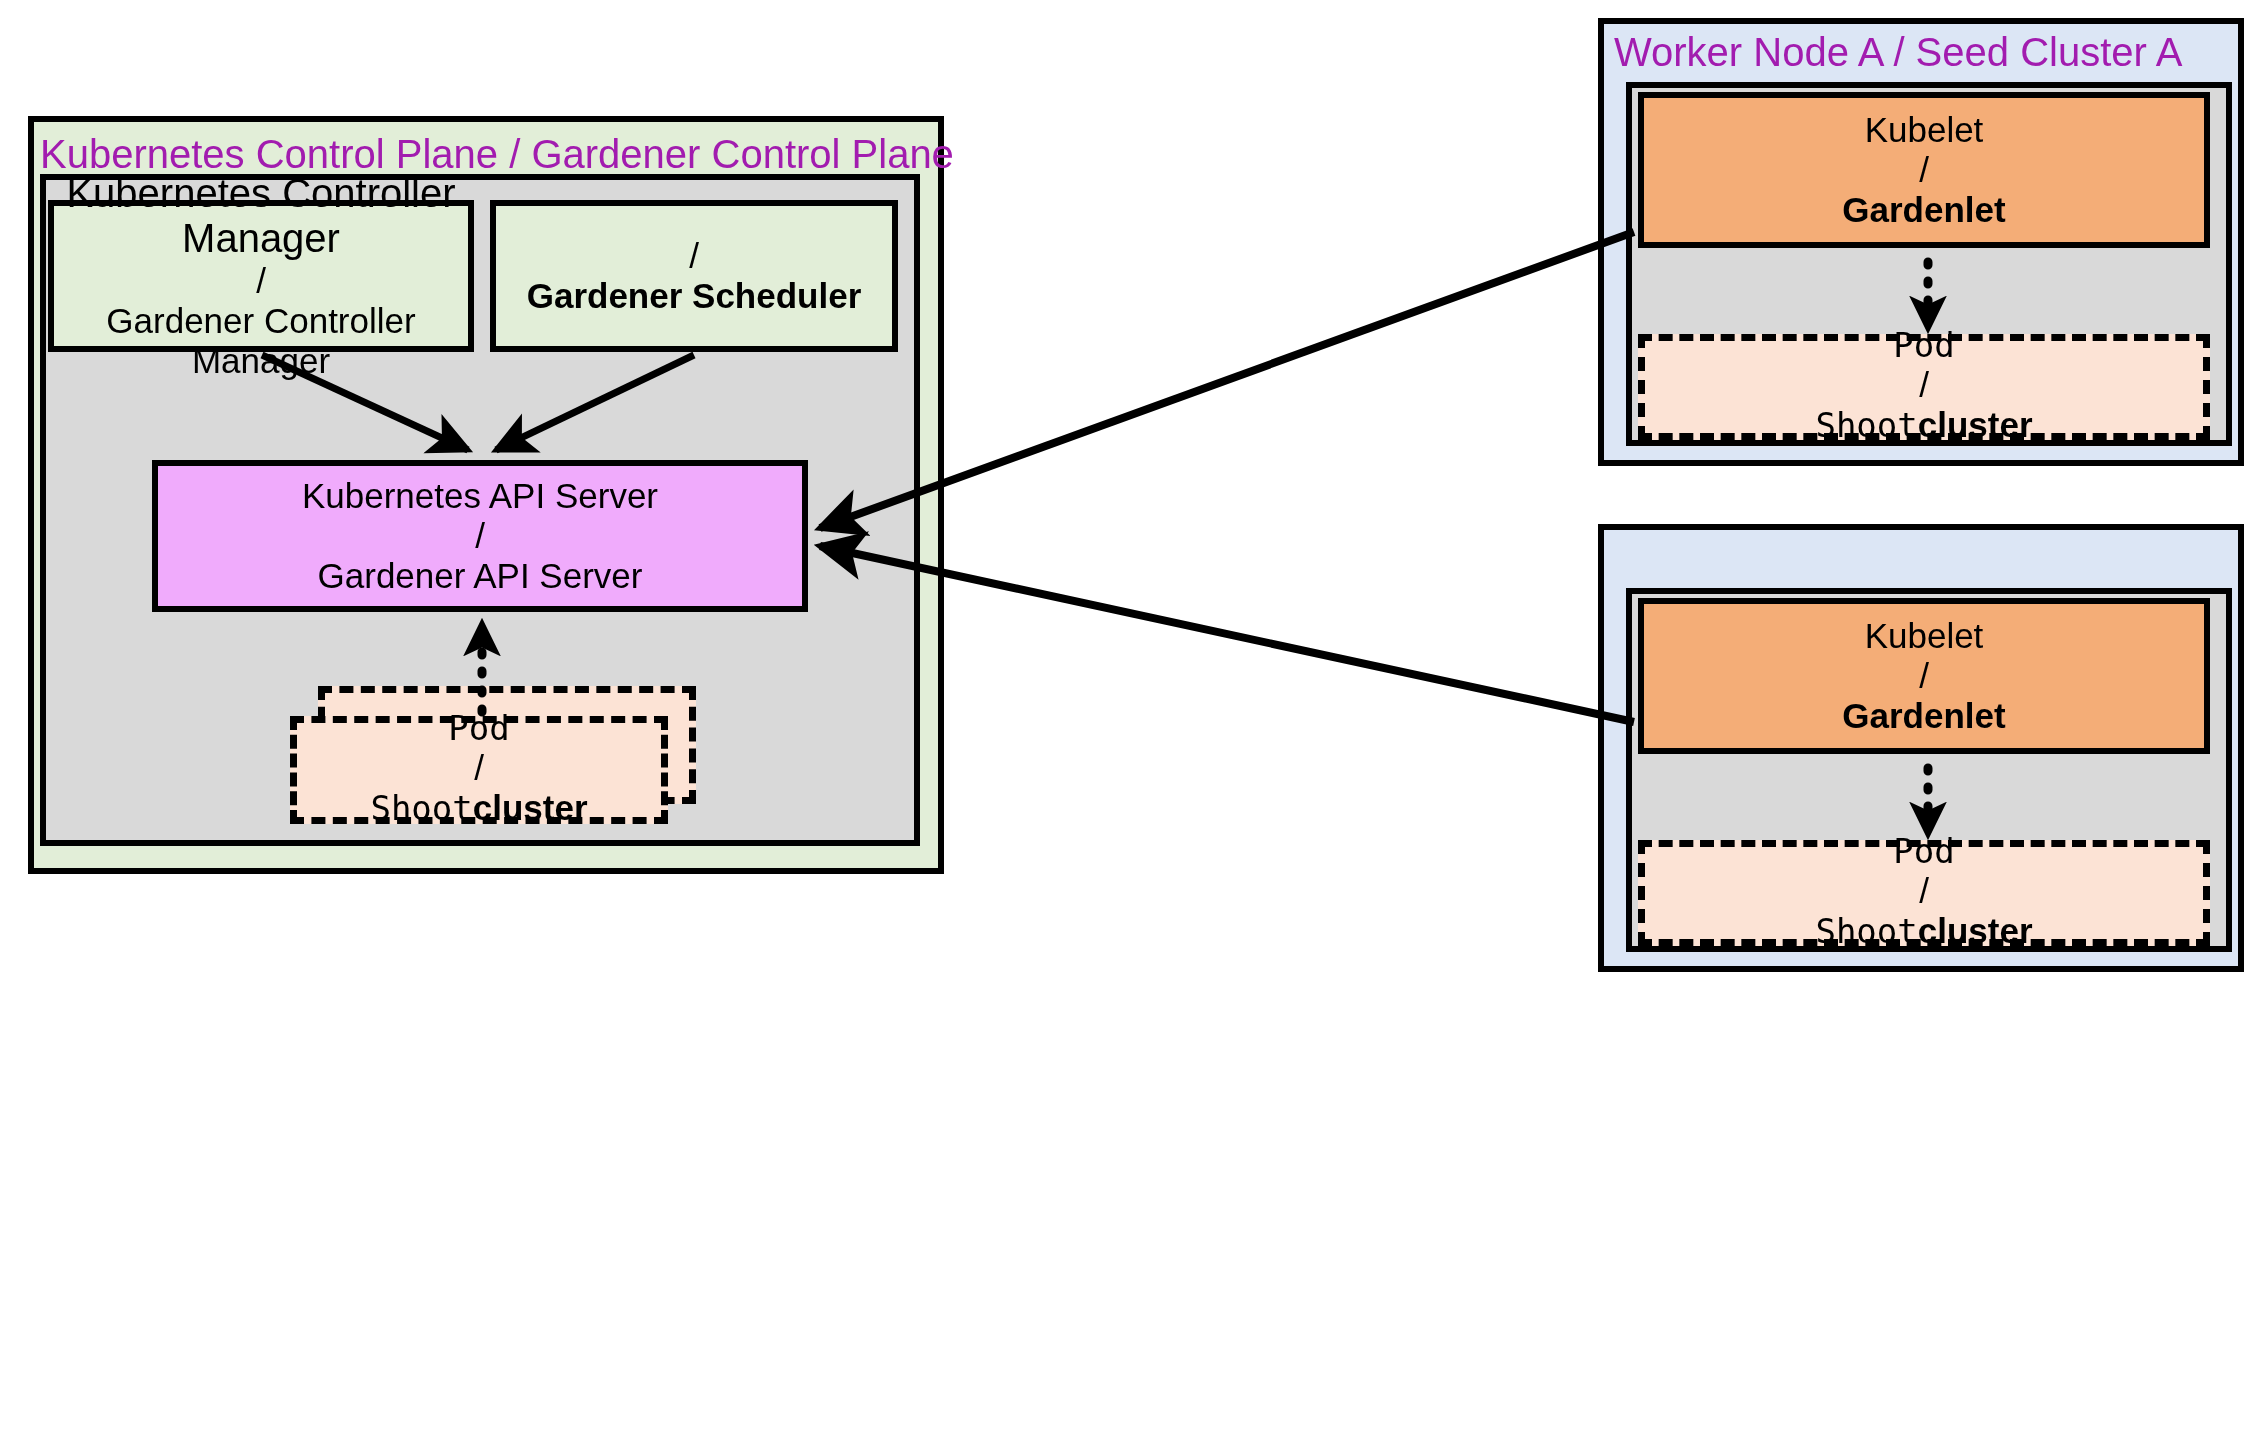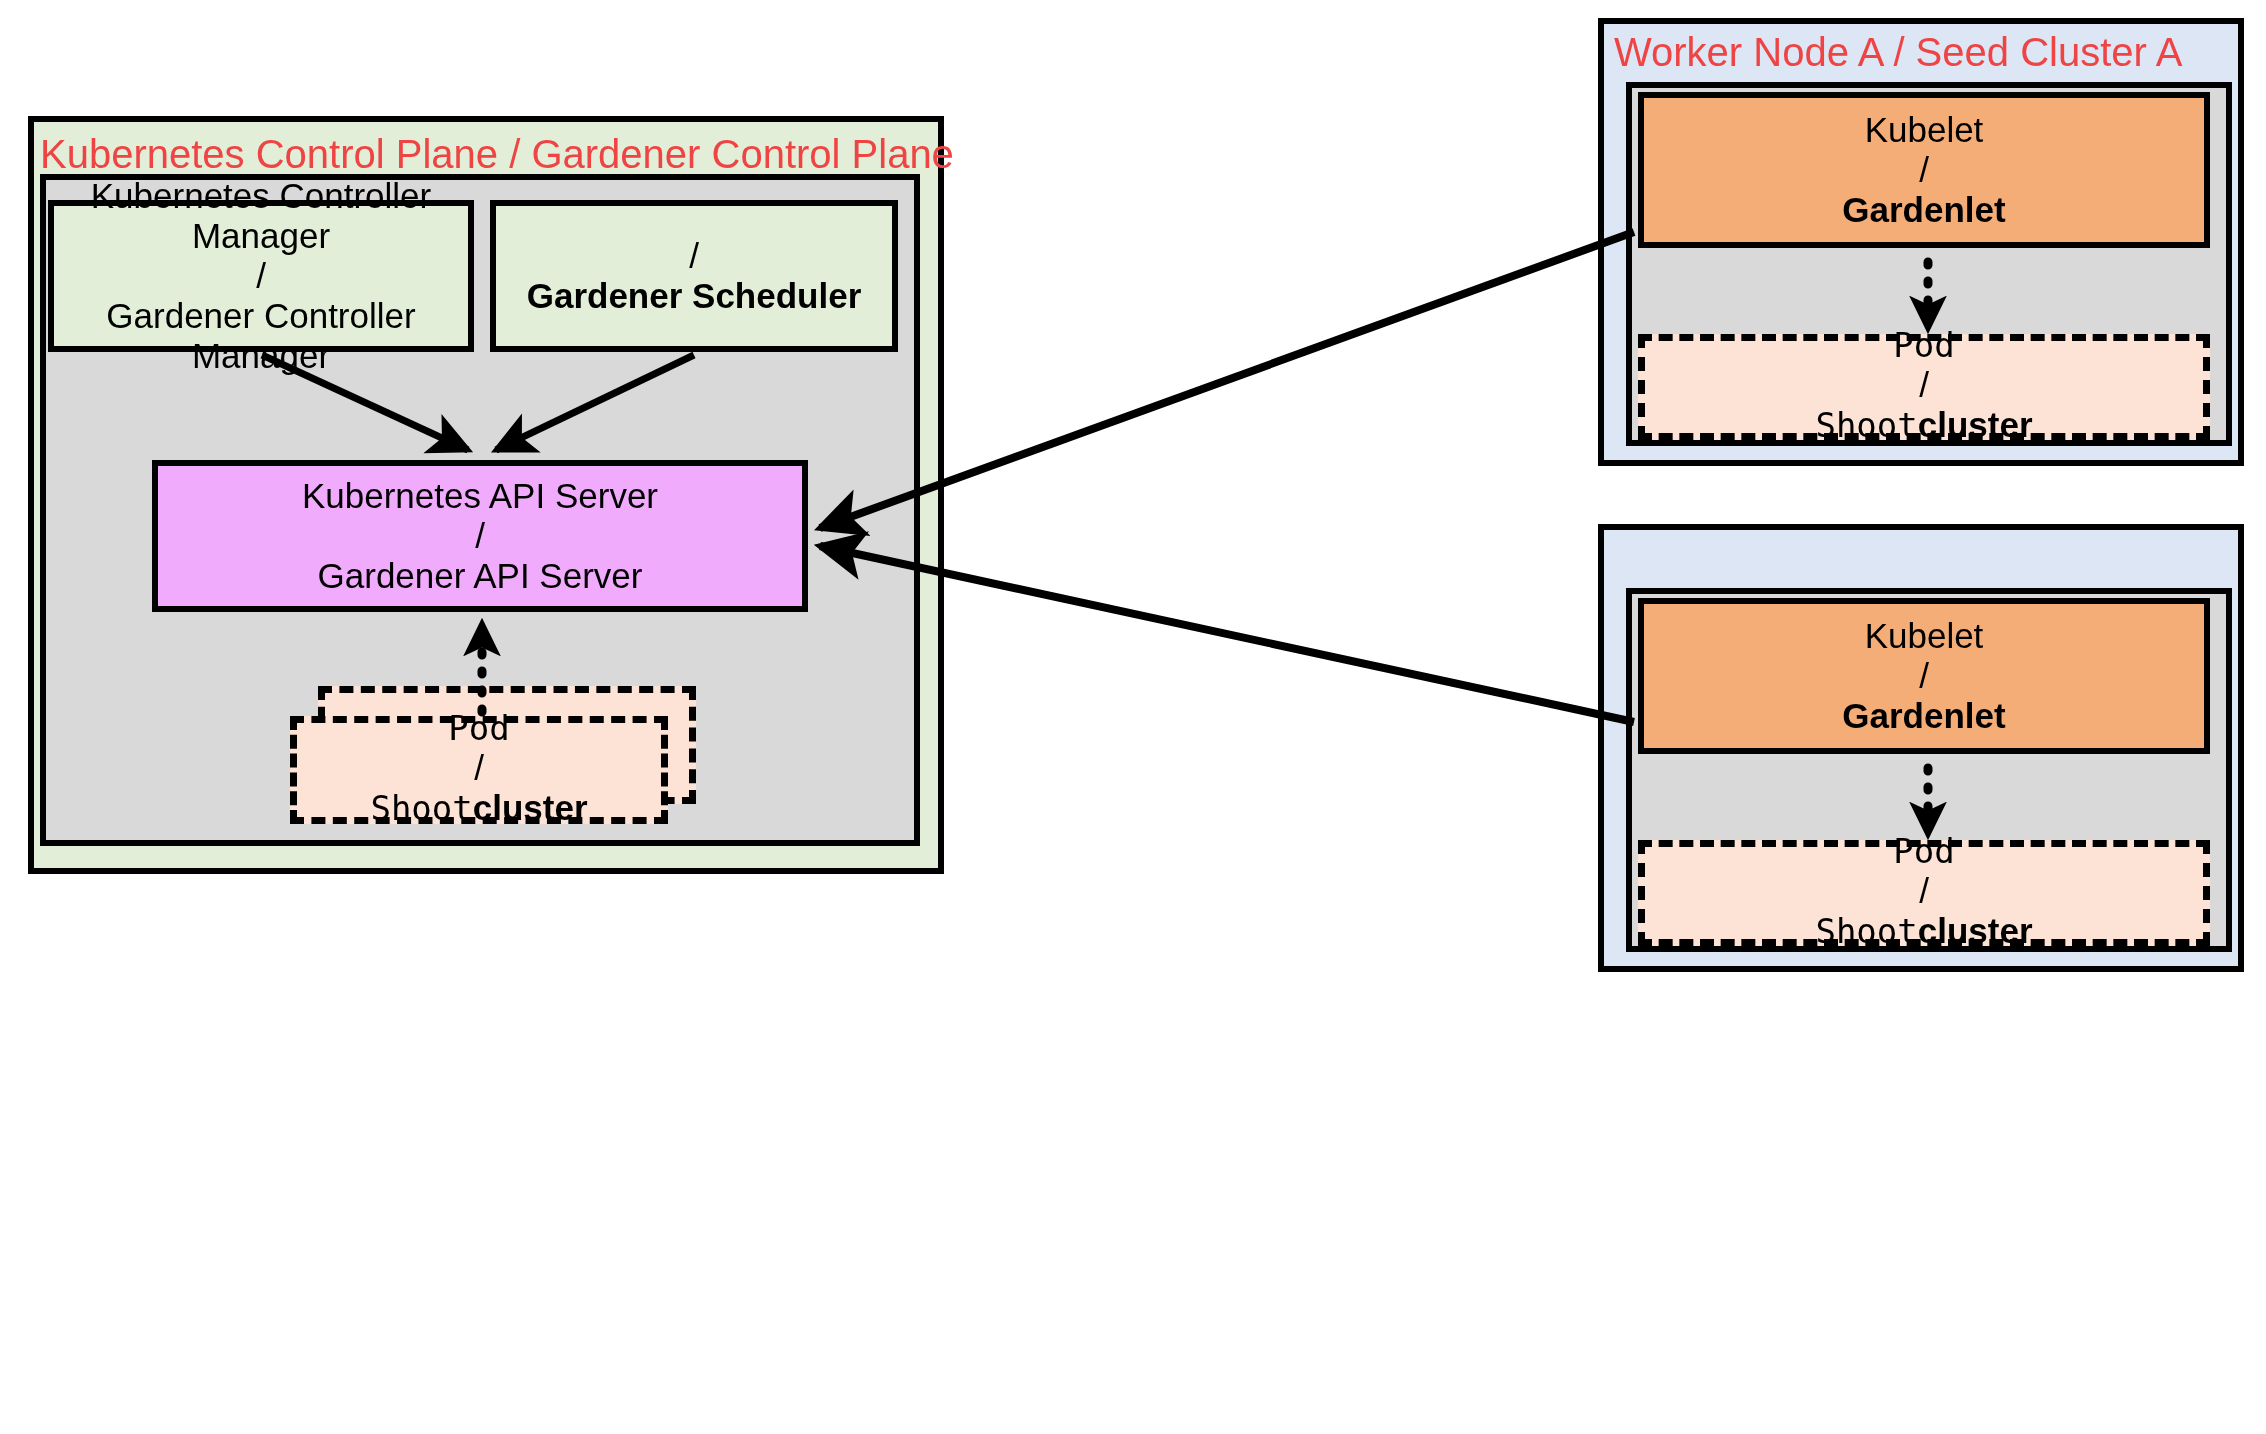--- a/index.html
+++ b/index.html
@@ -18,21 +18,21 @@
   .box {
     position: absolute;
     box-sizing: border-box;
   }
   .solid-border { border: 6px solid #000000; }
   .dashed-border { border: 7px dashed #000000; padding-left: 44px; }
 
   .panel-title {
     position: absolute;
     font-size: 40px;
-    color: #ef4444;
+    color: #a21caf;
     white-space: nowrap;
     line-height: 1;
   }
   .mono { font-family: "DejaVu Sans Mono", monospace; font-size: 34px; }
 
   .center-wrap {
     position: absolute;
     left: 0; right: 0; top: 50%;
     transform: translateY(-50%);
     text-align: center;
@@ -56,21 +56,21 @@
   <div class="box solid-border" style="left:28px; top:116px; width:916px; height:758px; background:#e2eed8;">
   </div>
 
   <div class="panel-title" style="left:40px; top:134px;">Kubernetes Control Plane / Gardener Control Plane</div>
 
   <div class="box solid-border" style="left:40px; top:174px; width:880px; height:672px; background:#d9d9d9;">
   </div>
 
   <div class="box solid-border" style="left:48px; top:200px; width:426px; height:152px; background:#e2eed8;">
     <div class="center-wrap">
-      <span class="line" style="font-size:35px;">Kubernetes Controller Manager</span>
+      <span class="line" style="font-size:40px;">Kubernetes Controller Manager</span>
       <span class="line" style="font-size:35px;">/</span>
       <span class="line" style="font-size:35px;">Gardener Controller Manager</span>
     </div>
   </div>
 
   <div class="box solid-border" style="left:490px; top:200px; width:408px; height:152px; background:#e2eed8;">
     <div class="center-wrap">
       <span class="line" style="font-size:35px;">/</span>
       <span class="line b" style="font-size:35px; font-weight:bold;">Gardener Scheduler</span>
     </div>

